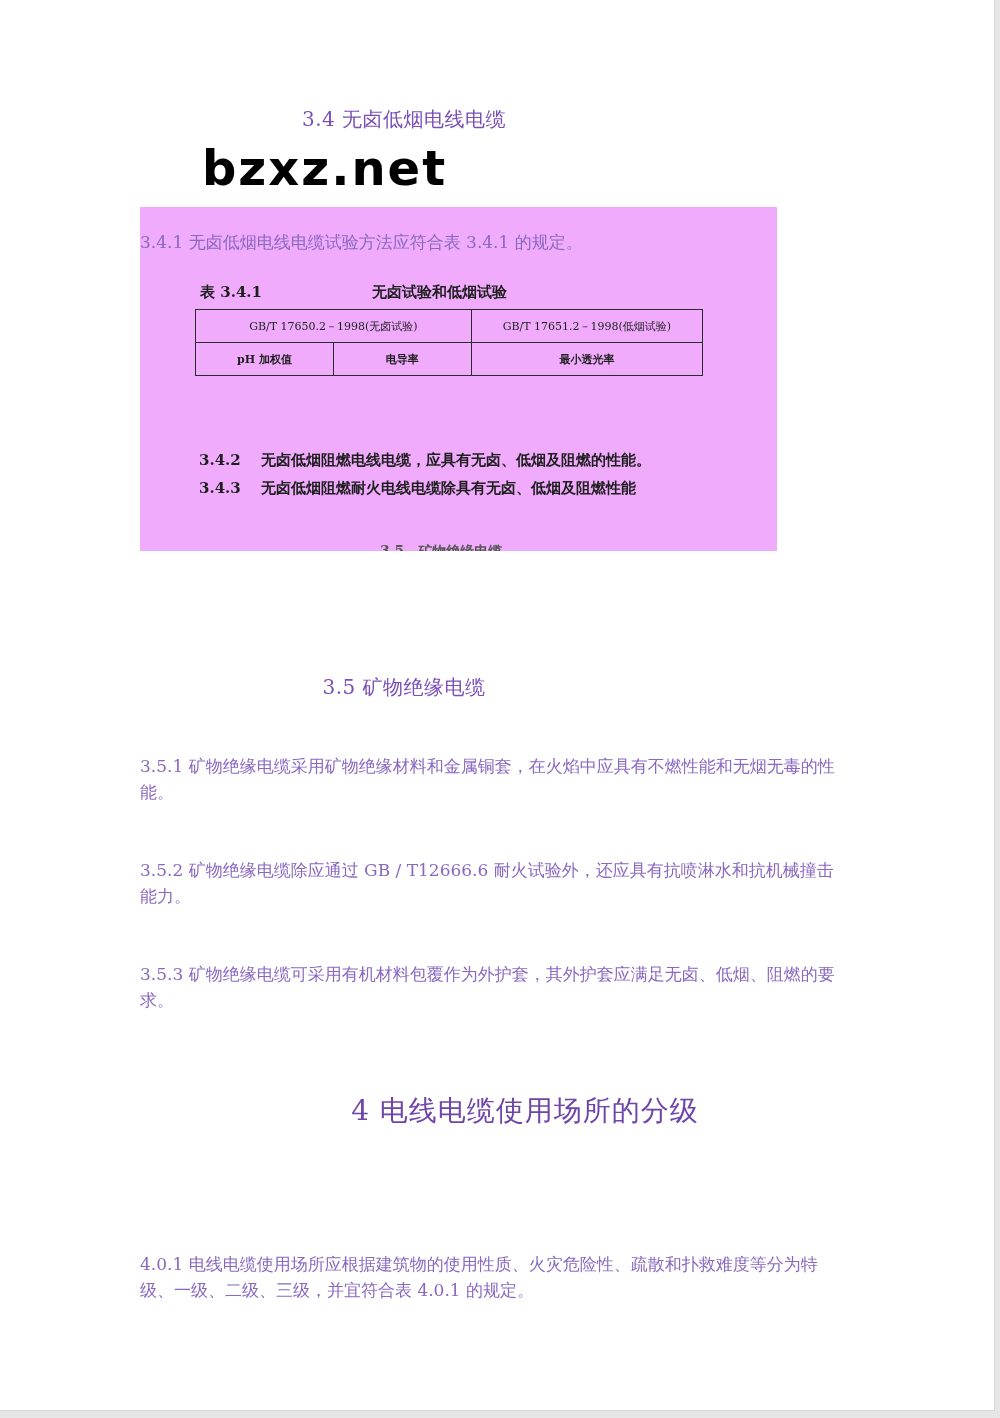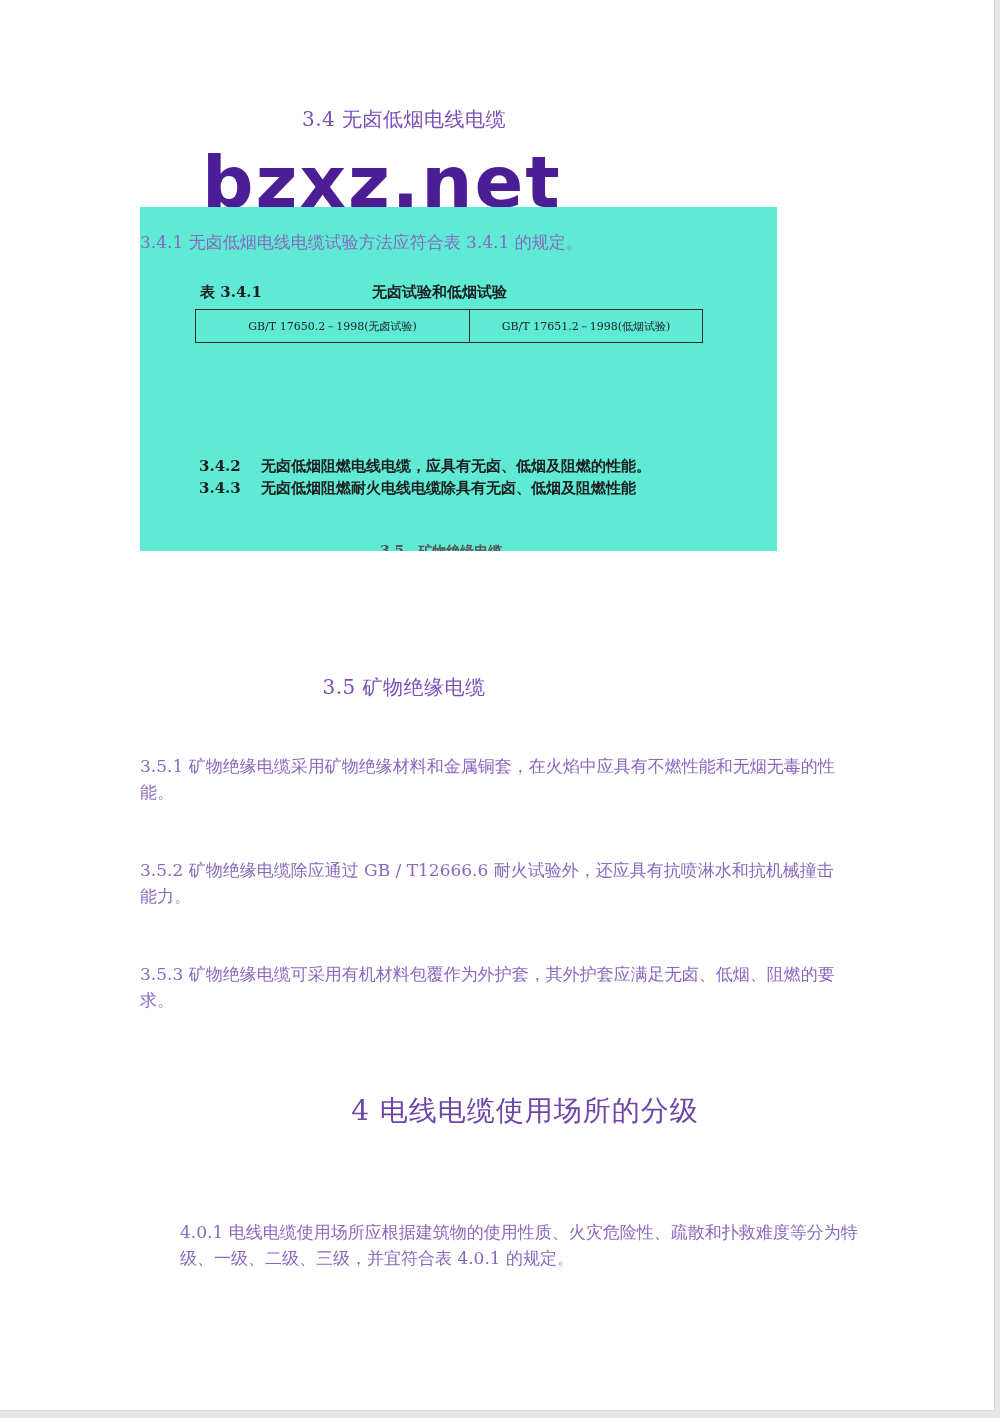--- a/index.html
+++ b/index.html
@@ -30,26 +30,26 @@
       position: absolute; left: 0; width: 994px; text-align: center;
       font-size: 28px; color: #6e45a8; letter-spacing: 1px; margin-left: 28px;
     }
     .para {
       position: absolute; left: 140px; width: 720px;
       font-size: 17px; line-height: 26px; color: #8a68c0;
     }
     .watermark {
       position: absolute; left: 202px; top: 140px;
       font-family: "DejaVu Sans", sans-serif; font-weight: bold;
-      font-size: 72px; color: #4c1d95; letter-spacing: 2px;
+      font-size: 48px; color: #000000; letter-spacing: 2px;
       z-index: 0; user-select: none;
     }
     .scan {
       position: absolute; left: 140px; top: 207px; width: 637px; height: 344px;
-      background: #5eead4;
+      background: #f0abfc;
       font-family: "DejaVu Serif", "Liberation Serif", serif;
       color: #1e1e1e;
       overflow: hidden;
     }
     .scan .cap {
       position: absolute; top: 76px; left: 60px; width: 520px;
       font-weight: bold; font-size: 15px;
     }
     .scan .cap .num { position: absolute; left: 0; }
     .scan .cap .ttl { position: absolute; left: 172px; }
@@ -87,37 +87,42 @@
     <div class="cap">
       <span class="num">表 3.4.1</span>
       <span class="ttl">无卤试验和低烟试验</span>
     </div>
     <table>
       <tbody>
           <tr>
         <td colspan="2" style="width:276px;">GB/T 17650.2－1998(无卤试验)</td>
         <td style="width:232px;">GB/T 17651.2－1998(低烟试验)</td>
       </tr>
+      <tr>
+        <td class="bold" style="width:138px;">pH 加权值</td>
+        <td class="bold" style="width:138px;">电导率</td>
+        <td class="bold">最小透光率</td>
+      </tr>
     </tbody>
       </table>
-    <div class="p" style="top:246px;">
+    <div class="p" style="top:240px;">
       <span class="n">3.4.2</span><span>无卤低烟阻燃电线电缆，应具有无卤、低烟及阻燃的性能。</span>
     </div>
     <div class="p" style="top:268px;">
       <span class="n">3.4.3</span><span>无卤低烟阻燃耐火电线电缆除具有无卤、低烟及阻燃性能</span>
     </div>
     <div class="cutoff">3.5　矿物绝缘电缆</div>
   </div>
 
   <div class="h-sec purple-text" style="top:577px;">3.5 矿物绝缘电缆</div>
 
   <div class="para purple-text" style="top:629px; width:700px;">3.5.1 矿物绝缘电缆采用矿物绝缘材料和金属铜套，在火焰中应具有不燃性能和无烟无毒的性能。</div>
   <div class="para purple-text" style="top:681px; width:700px;">3.5.2 矿物绝缘电缆除应通过 GB / T12666.6 耐火试验外，还应具有抗喷淋水和抗机械撞击能力。</div>
   <div class="para purple-text" style="top:733px; width:700px;">3.5.3 矿物绝缘电缆可采用有机材料包覆作为外护套，其外护套应满足无卤、低烟、阻燃的要求。</div>
 
   <div class="h-chap purple-text" style="top:812px;">4 电线电缆使用场所的分级</div>
 
-  <div class="para purple-text" style="top:901px; width:700px;margin-left:40px;">4.0.1 电线电缆使用场所应根据建筑物的使用性质、火灾危险性、疏散和扑救难度等分为特级、一级、二级、三级，并宜符合表 4.0.1 的规定。</div>
+  <div class="para purple-text" style="top:933px; width:700px;">4.0.1 电线电缆使用场所应根据建筑物的使用性质、火灾危险性、疏散和扑救难度等分为特级、一级、二级、三级，并宜符合表 4.0.1 的规定。</div>
 
 </div>
 
 <div class="edge-right"></div>
 <div class="edge-bottom"></div>
 
 </body></html>

